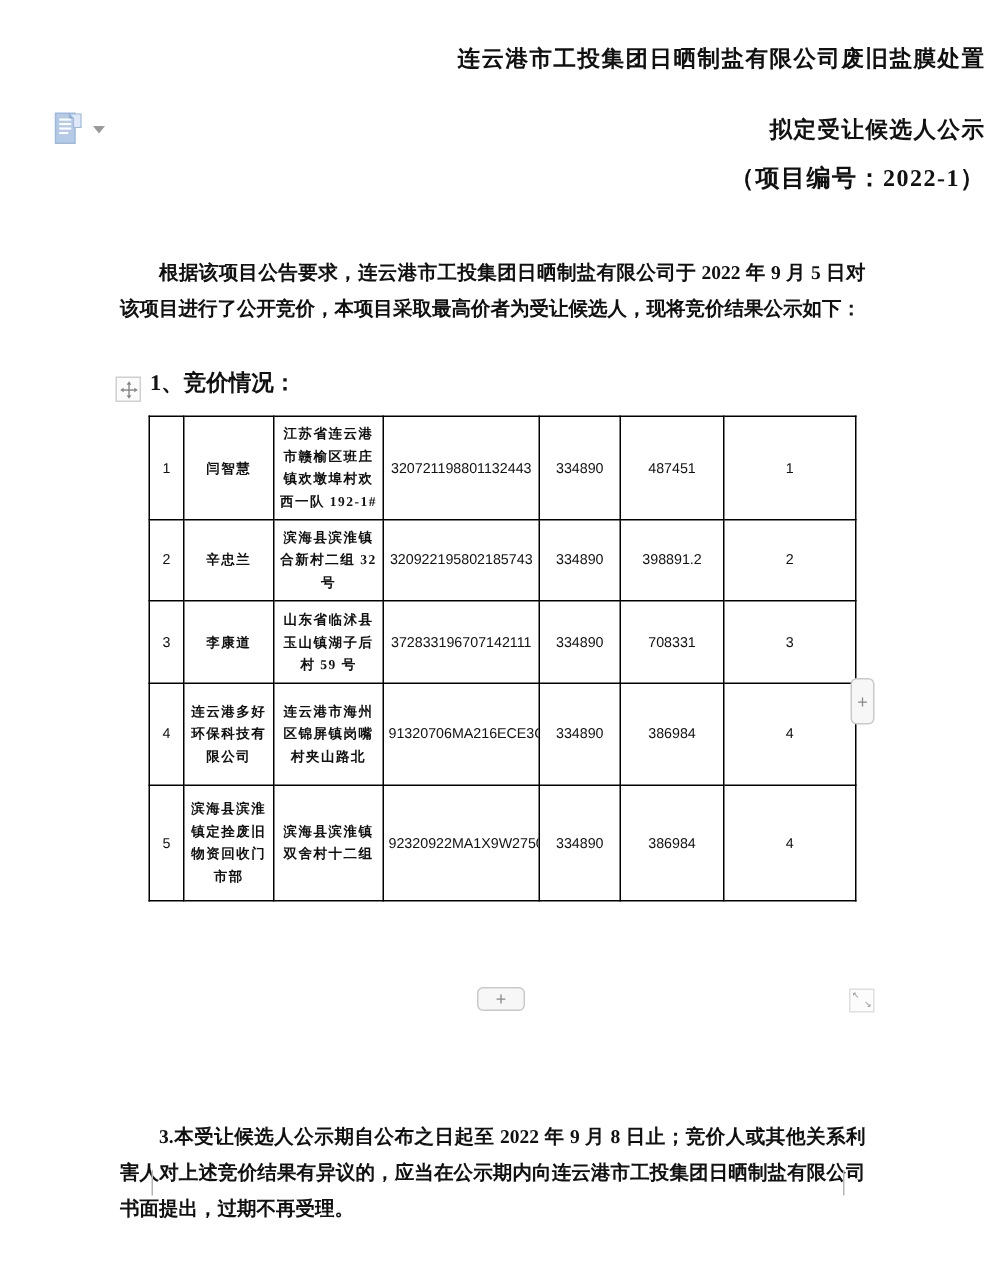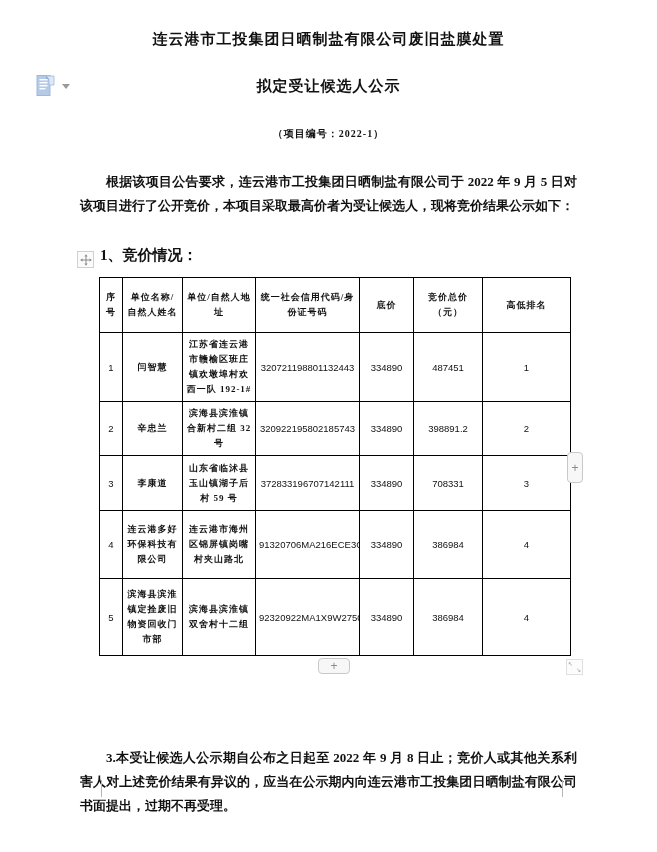--- a/index.html
+++ b/index.html
@@ -6,21 +6,21 @@
   .page{
     position:relative;
     width:657px;height:852px;
     background:#ffffff;
     overflow:hidden;
     font-family:"Liberation Serif","DejaVu Serif",serif;
     color:#111;
   }
   .abs{position:absolute;}
   .doc-title{
-    left:0;right:0;text-align:center;
+    left:0;right:0;text-align:right;
     font-size:15px;font-weight:700;letter-spacing:1px;
   }
   .para{
     left:80px;width:497px;
     font-size:13px;line-height:24px;font-weight:600;
     text-align:justify;text-indent:26px;
   }
   
   .paste-wrap{left:36px;top:74px;width:34px;height:26px;}
   .paste-dd{
@@ -93,21 +93,21 @@
         <rect x="3.5" y="14" width="6" height="1.4" fill="#ffffff"></rect>
         <polygon points="10,2 18,2 18,11 13,11 13,5 10,2" fill="#dfe9f6" stroke="#9db9dd" stroke-width="0.8"></polygon>
         <polygon points="10,2 13,5 10,5" fill="#8fb0da"></polygon>
       </svg>
     </span>
     <span class="paste-dd"></span>
   </div>
 
   <div class="abs doc-title" style="top:30px;">连云港市工投集团日晒制盐有限公司废旧盐膜处置</div>
   <div class="abs doc-title" style="top:77px;">拟定受让候选人公示</div>
-  <div class="abs doc-title" style="top:127px;font-size:10px;">（项目编号：2022-1）</div>
+  <div class="abs doc-title" style="top:109px;font-size:16px;">（项目编号：2022-1）</div>
 
   <div class="abs para" style="top:170px;">根据该项目公告要求，连云港市工投集团日晒制盐有限公司于 2022 年 9 月 5 日对该项目进行了公开竞价，本项目采取最高价者为受让候选人，现将竞价结果公示如下：</div>
 
   <div class="abs" style="left:100px;top:246px;font-size:15px;font-weight:600;">1、竞价情况：</div>
 
   <div class="abs move-handle">
     <span style="display:flex;">
       <svg width="12" height="12" viewBox="0 0 16 16">
         <g fill="#828282">
           <rect x="7.4" y="3" width="1.2" height="10"></rect>
@@ -125,29 +125,20 @@
     <colgroup>
       <col style="width:23px">
         <col style="width:60px">
         <col style="width:73px">
       <col style="width:104px">
         <col style="width:54px">
         <col style="width:69px">
       <col style="width:88px">
     </colgroup>
     <tbody>
-      <tr class="h-head">
-        <th class="zh">序号</th>
-        <th class="zh">单位名称/自然人姓名</th>
-        <th class="zh">单位/自然人地址</th>
-        <th class="zh">统一社会信用代码/身份证号码</th>
-        <th class="zh">底价</th>
-        <th class="zh">竞价总价（元）</th>
-        <th class="zh">高低排名</th>
-      </tr>
       <tr class="h-r1">
         <td class="num">1</td>
         <td class="zh">闫智慧</td>
         <td class="zh">江苏省连云港市赣榆区班庄镇欢墩埠村欢西一队 192-1#</td>
         <td class="num">320721198801132443</td>
         <td class="num">334890</td>
         <td class="num">487451</td>
         <td class="num">1</td>
       </tr>
       <tr class="h-r2">

